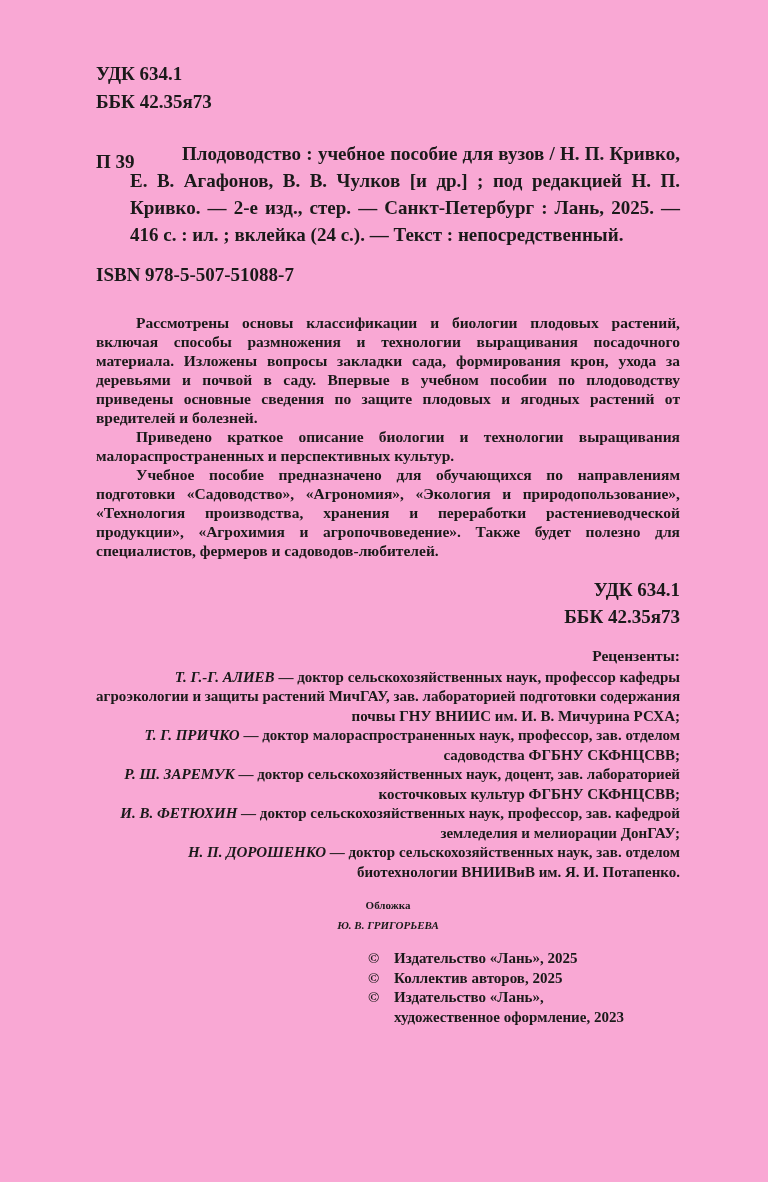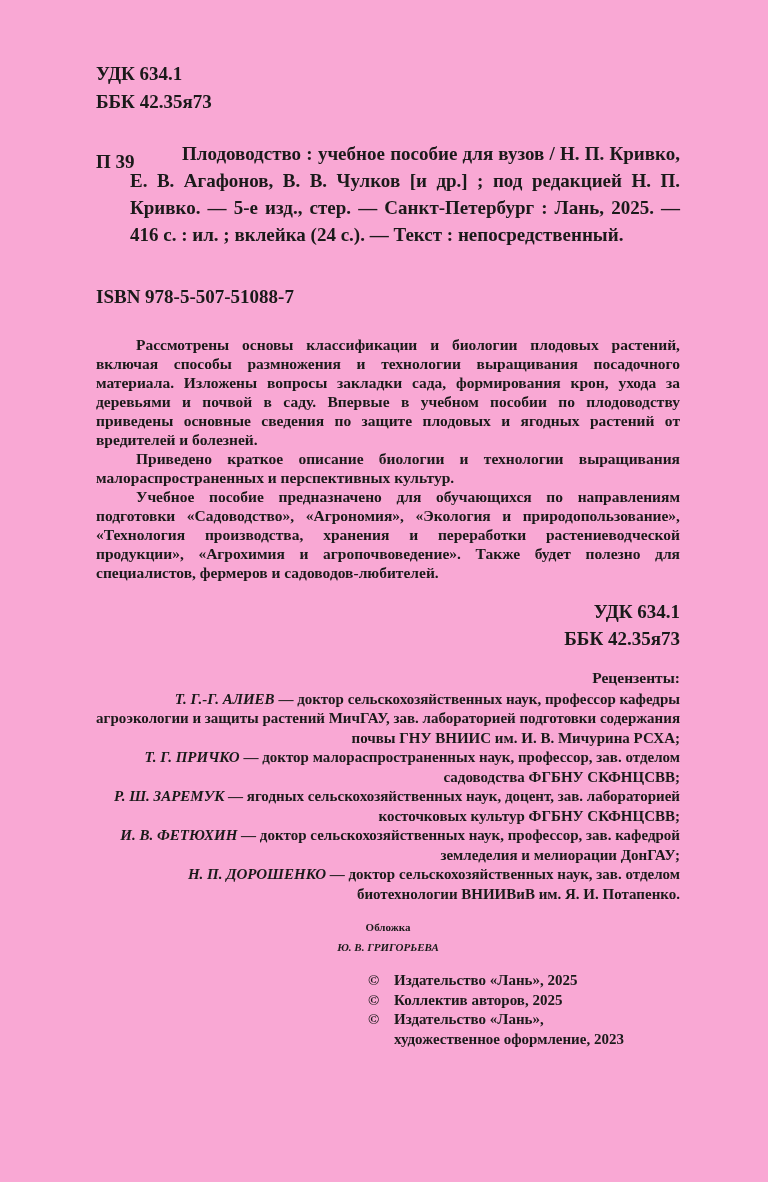--- a/index.html
+++ b/index.html
@@ -42,21 +42,21 @@
     left: 0;
     top: 8px;
     text-align: center;
   }
   .bib-text {
     margin: 0 0 0 34px;
     text-indent: 52px;
     text-align: justify;
   }
   .isbn {
-    margin-top: 37px;
+    margin-top: 15px;
     font-size: 19px;
     line-height: 24px;
   }
   
   .annotation {
     margin-top: 26px;
     font-size: 15.5px;
     line-height: 19px;
   }
   .annotation p {
@@ -123,41 +123,41 @@
 <div class="page">
   <div class="content">
 
     <div class="codes-top">
       <div>УДК 634.1</div>
       <div>ББК 42.35я73</div>
     </div>
 
     <div class="bib">
       <span class="catalog-code">П 39</span>
-      <p class="bib-text">Плодоводство : учебное пособие для вузов / Н. П. Кривко, Е. В. Агафонов, В. В. Чулков [и др.] ; под редакцией Н. П. Кривко. — 5-е изд., стер. — Санкт-Петербург : Лань, 2025. — 416 с. : ил. ; вклейка (24 с.). — Текст : непосредственный.</p>
+      <p class="bib-text">Плодоводство : учебное пособие для вузов / Н. П. Кривко, Е. В. Агафонов, В. В. Чулков [и др.] ; под редакцией Н. П. Кривко. — 2-е изд., стер. — Санкт-Петербург : Лань, 2025. — 416 с. : ил. ; вклейка (24 с.). — Текст : непосредственный.</p>
     </div>
 
     <div class="isbn">ISBN 978-5-507-51088-7</div>
 
     <div class="annotation">
       <p>Рассмотрены основы классификации и биологии плодовых растений, включая способы размножения и технологии выращивания посадочного материала. Изложены вопросы закладки сада, формирования крон, ухода за деревьями и почвой в саду. Впервые в учебном пособии по плодоводству приведены основные сведения по защите плодовых и ягодных растений от вредителей и болезней.</p>
       <p>Приведено краткое описание биологии и технологии выращивания малораспространенных и перспективных культур.</p>
       <p>Учебное пособие предназначено для обучающихся по направлениям подготовки «Садоводство», «Агрономия», «Экология и природопользование», «Технология производства, хранения и переработки растениеводческой продукции», «Агрохимия и агропочвоведение». Также будет полезно для специалистов, фермеров и садоводов-любителей.</p>
     </div>
 
     <div class="codes-bottom">
       <div>УДК 634.1</div>
       <div>ББК 42.35я73</div>
     </div>
 
     <div class="reviewers">
       <p class="reviewers-title">Рецензенты:</p>
       <p class="reviewer"><span class="name">Т. Г.-Г. АЛИЕВ</span><span> — доктор сельскохозяйственных наук, профессор кафедры агроэкологии и защиты растений МичГАУ, зав. лабораторией подготовки содержания почвы ГНУ ВНИИС им. И. В. Мичурина РСХА;</span></p>
       <p class="reviewer"><span class="name">Т. Г. ПРИЧКО</span><span> — доктор малораспространенных наук, профессор, зав. отделом садоводства ФГБНУ СКФНЦСВВ;</span></p>
-      <p class="reviewer"><span class="name">Р. Ш. ЗАРЕМУК</span><span> — ягодных сельскохозяйственных наук, доцент, зав. лабораторией косточковых культур ФГБНУ СКФНЦСВВ;</span></p>
+      <p class="reviewer"><span class="name">Р. Ш. ЗАРЕМУК</span><span> — доктор сельскохозяйственных наук, доцент, зав. лабораторией косточковых культур ФГБНУ СКФНЦСВВ;</span></p>
       <p class="reviewer"><span class="name">И. В. ФЕТЮХИН</span><span> — доктор сельскохозяйственных наук, профессор, зав. кафедрой земледелия и мелиорации ДонГАУ;</span></p>
       <p class="reviewer"><span class="name">Н. П. ДОРОШЕНКО</span><span> — доктор сельскохозяйственных наук, зав. отделом биотехнологии ВНИИВиВ им. Я. И. Потапенко.</span></p>
     </div>
 
     <div class="cover">
       <div>Обложка</div>
       <div class="designer">Ю. В. ГРИГОРЬЕВА</div>
     </div>
 
     <div class="copyrights">

